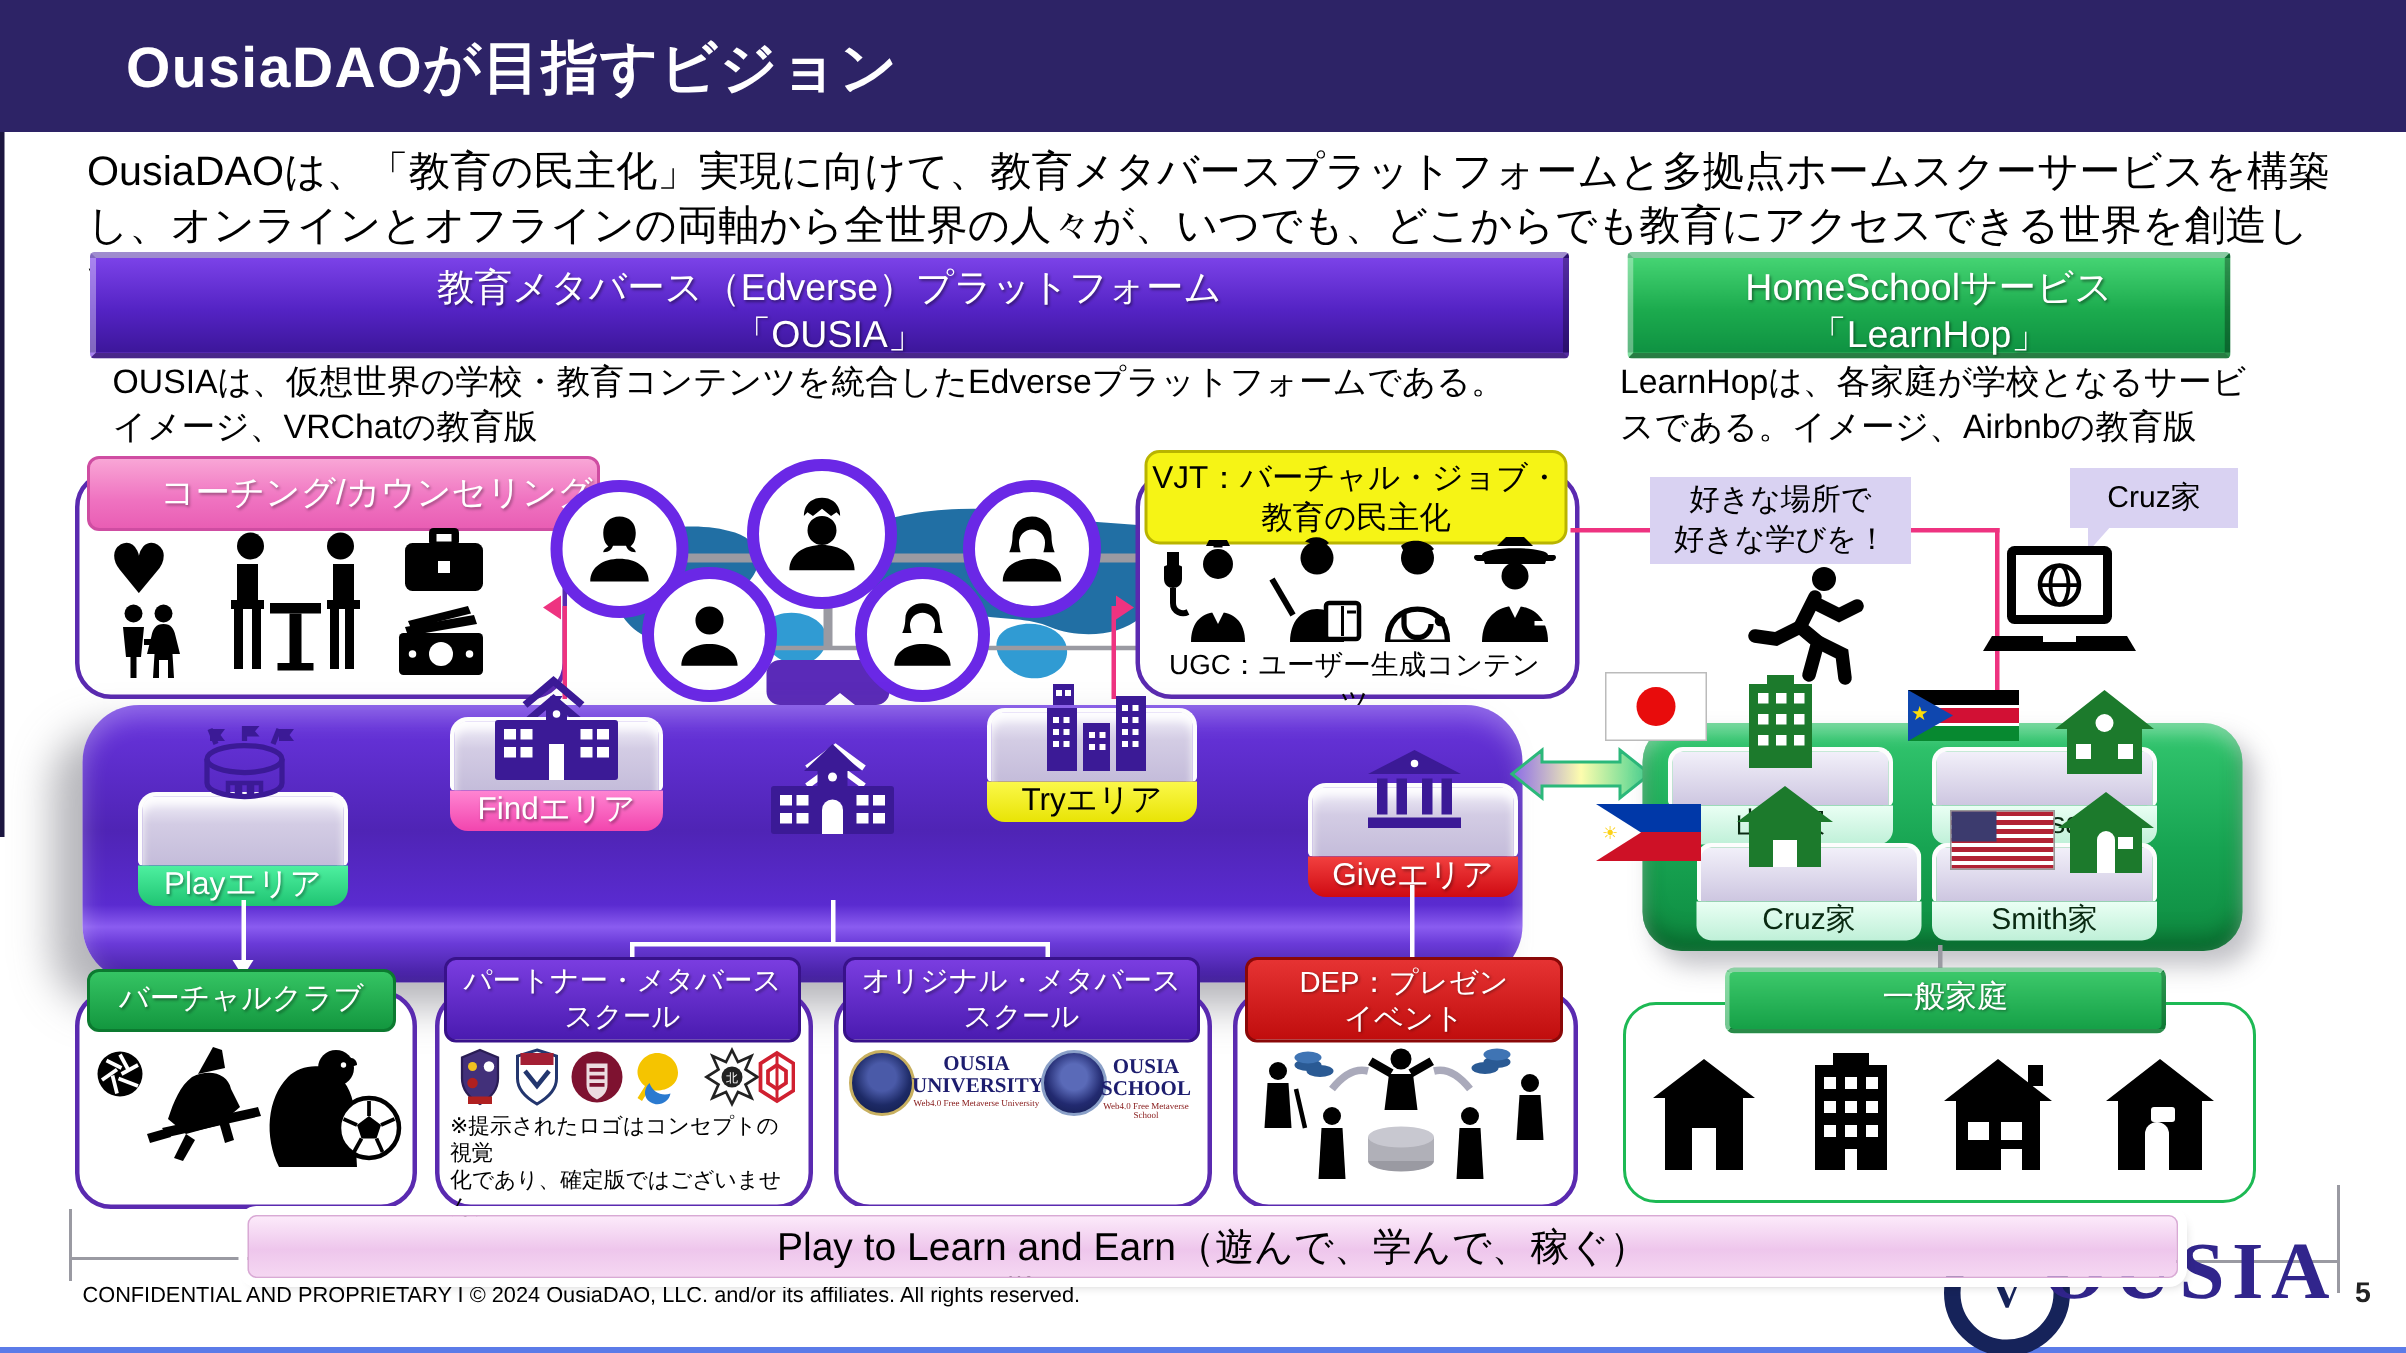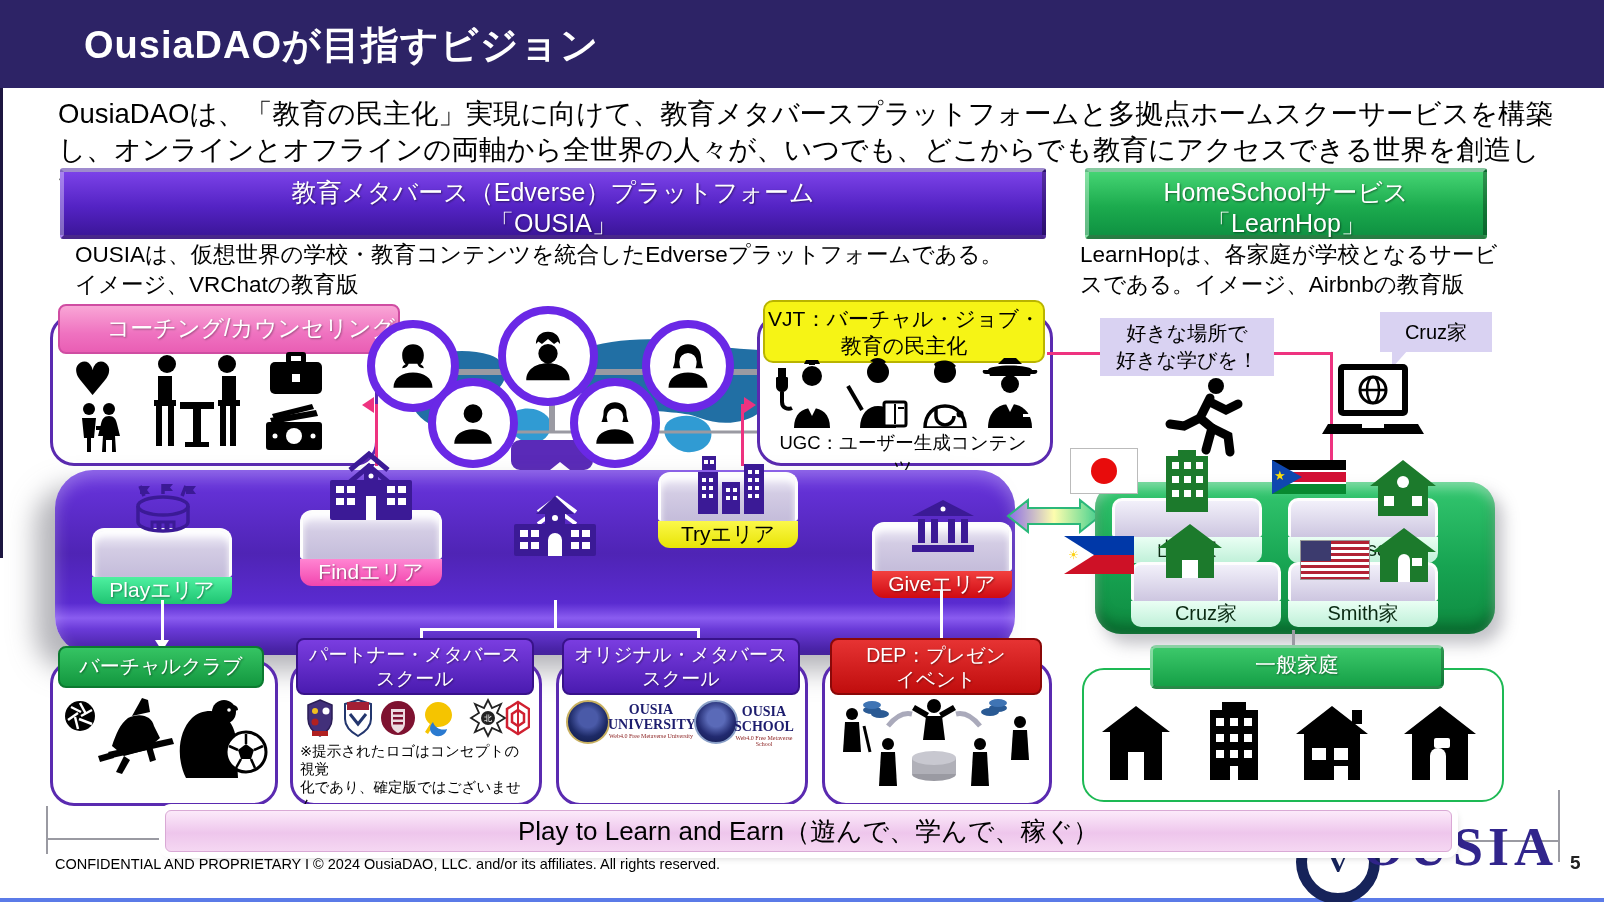--- a/index.html
+++ b/index.html
@@ -317,21 +317,21 @@
     <g stroke="#3b1a96" stroke-width="5" fill="none">
         <path d="M4 20 L23 4 L42 20"></path>
         <path d="M4 32 L23 16 L42 32"></path>
       </g>
   </svg>
 
   <div class="abs tile" style="left:92px;top:528px;width:140px;">
     <div class="tile-top"></div>
     <div class="tile-bot" style="background:linear-gradient(180deg,#4ef0a0,#1fc472);">Playエリア</div>
   </div>
-  <div class="abs tile" style="left:300px;top:478px;width:142px;margin-top:32px;">
+  <div class="abs tile" style="left:300px;top:478px;width:142px;">
     <div class="tile-top"></div>
     <div class="tile-bot" style="background:linear-gradient(180deg,#ff85d2,#f245ae);">Findエリア</div>
   </div>
   <div class="abs tile" style="left:658px;top:472px;width:140px;">
     <div class="tile-top"></div>
     <div class="tile-bot" style="background:linear-gradient(180deg,#fbf84a,#e8e405);color:#000;text-shadow:none;">Tryエリア</div>
   </div>
   <div class="abs tile" style="left:872px;top:522px;width:140px;">
     <div class="tile-top"></div>
     <div class="tile-bot" style="background:linear-gradient(180deg,#f2403f,#cf0a12);">Giveエリア</div>

